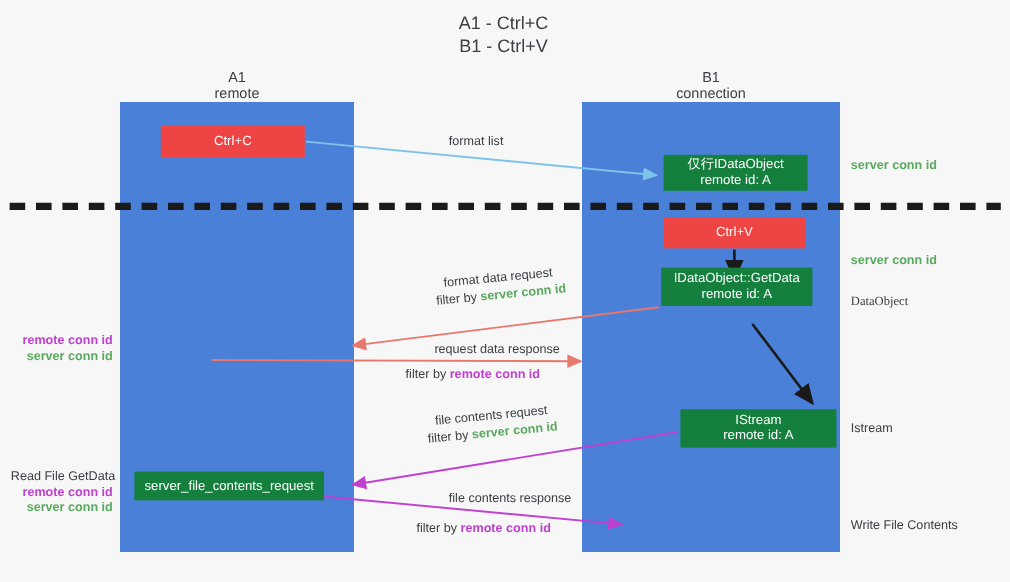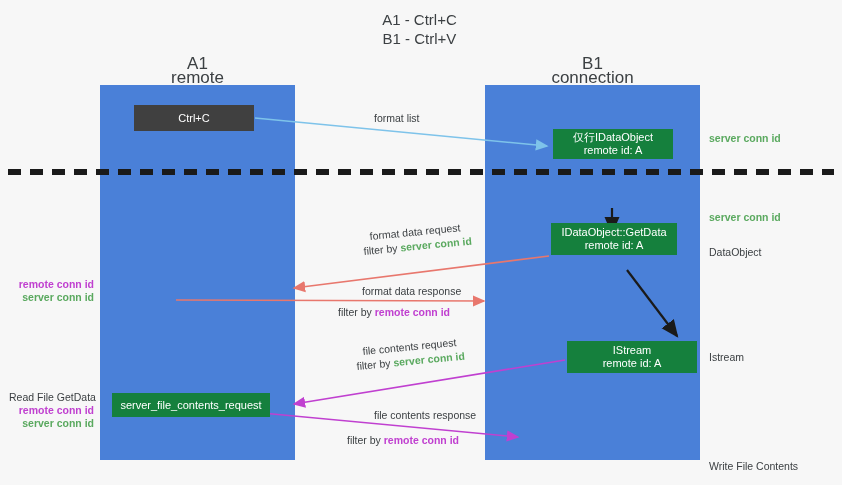--- a/index.html
+++ b/index.html
@@ -31,21 +31,21 @@
   .lane {
     position: absolute;
     background: #4a80d8;
   }
   #lane-a1 { left: 100px; top: 85px; width: 195px; height: 375px; }
   #lane-b1 { left: 485px; top: 85px; width: 215px; height: 375px; }
 
   .lane-title {
     position: absolute;
     text-align: center;
-    font-size: 17px;
+    font-size: 12px;
     line-height: 14px;
     color: #3c4043;
   }
   #title-a1 { left: 140px; top: 57px; width: 115px; }
   #title-b1 { left: 530px; top: 57px; width: 125px; }
   .lane-title .t1 { display: block; }
   .lane-title .t2 { display: block; }
 
   #diagram-title {
     position: absolute;
@@ -64,21 +64,21 @@
     text-align: center;
     color: #ffffff;
     font-size: 11px;
     line-height: 13px;
     display: flex;
     flex-direction: column;
     align-items: center;
     justify-content: center;
   }
   .box.orange { background: #15803d; }
-  .box.green  { background: #404040; }
+  .box.green  { background: #ef4444; }
   .box span { display: block; }
 
   #box-ctrlc   { left: 134px; top: 105px; width: 120px; height: 26px; }
   #box-idobj   { left: 553px; top: 129px; width: 120px; height: 30px; }
   #box-ctrlv   { left: 553px; top: 181px; width: 118px; height: 26px; }
   #box-getdata { left: 551px; top: 223px; width: 126px; height: 32px; }
   #box-sfdreq  { left: 130px; top: 277px; width: 158px; height: 24px; }
   #box-sfdresp { left: 489px; top: 289px; width: 158px; height: 24px; }
   #box-istream { left: 567px; top: 341px; width: 130px; height: 32px; }
   #box-sfcreq  { left: 112px; top: 393px; width: 158px; height: 24px; }
@@ -102,23 +102,23 @@
   #lbl-fdreq  { left: 369px; top: 229px; transform: rotate(-5.5deg); transform-origin: left top; }
   #lbl-fdreq2 { left: 363px; top: 244px; transform: rotate(-5.5deg); transform-origin: left top; }
   #lbl-fdresp  { left: 362px; top: 284px; }
   #lbl-fdresp2 { left: 338px; top: 305px; }
 
   #lbl-fcreq  { left: 362px; top: 344px; transform: rotate(-5.5deg); transform-origin: left top; }
   #lbl-fcreq2 { left: 356px; top: 359px; transform: rotate(-5.5deg); transform-origin: left top; }
   #lbl-fcresp  { left: 374px; top: 408px; }
   #lbl-fcresp2 { left: 347px; top: 433px; }
 
-  #lbl-dataobject { left: 709px; top: 245px; }
+  #lbl-dataobject { left: 709px; top: 245px; font-family: Liberation Serif, serif; }
   #lbl-istream    { left: 709px; top: 350px; }
-  #lbl-writefile  { left: 709px; top: 431px; margin-top: 28px; }
+  #lbl-writefile  { left: 709px; top: 431px; }
 
   .left-ann {
     position: absolute;
     font-size: 10.5px;
     line-height: 13px;
     white-space: nowrap;
   }
   #ann-mid { left: 9px; top: 278px; text-align: right; width: 85px; }
   #ann-bot { left: 9px; top: 391px; text-align: right; width: 85px; }
   .left-ann span { display: block; }
@@ -181,20 +181,23 @@
 
   <div class="box green" id="box-ctrlc">
     <span>Ctrl+C</span>
   </div>
 
   <div class="box orange" id="box-idobj">
     <span>仅行IDataObject</span>
     <span>remote id: A</span>
   </div>
 
+  <div class="box green" id="box-ctrlv">
+    <span>Ctrl+V</span>
+  </div>
 
   <div class="box orange" id="box-getdata">
     <span>IDataObject::GetData</span>
     <span>remote id: A</span>
   </div>
 
 
 
   <div class="box orange" id="box-istream">
     <span>IStream</span>
@@ -207,21 +210,21 @@
 
 
   <div class="lbl" id="lbl-formatlist">format list</div>
 
   <div class="lbl" id="lbl-server-1">server conn id</div>
   <div class="lbl" id="lbl-server-2">server conn id</div>
 
   <div class="lbl" id="lbl-fdreq">format data request</div>
   <div class="lbl" id="lbl-fdreq2"><span>filter by </span><span class="green-txt">server conn id</span></div>
 
-  <div class="lbl" id="lbl-fdresp">format data response</div>
+  <div class="lbl" id="lbl-fdresp">request data response</div>
   <div class="lbl" id="lbl-fdresp2"><span>filter by </span><span class="purple-txt">remote conn id</span></div>
 
   <div class="lbl" id="lbl-fcreq">file contents request</div>
   <div class="lbl" id="lbl-fcreq2"><span>filter by </span><span class="green-txt">server conn id</span></div>
 
   <div class="lbl" id="lbl-fcresp">file contents response</div>
   <div class="lbl" id="lbl-fcresp2"><span>filter by </span><span class="purple-txt">remote conn id</span></div>
 
   <div class="lbl" id="lbl-dataobject">DataObject</div>
   <div class="lbl" id="lbl-istream">Istream</div>

